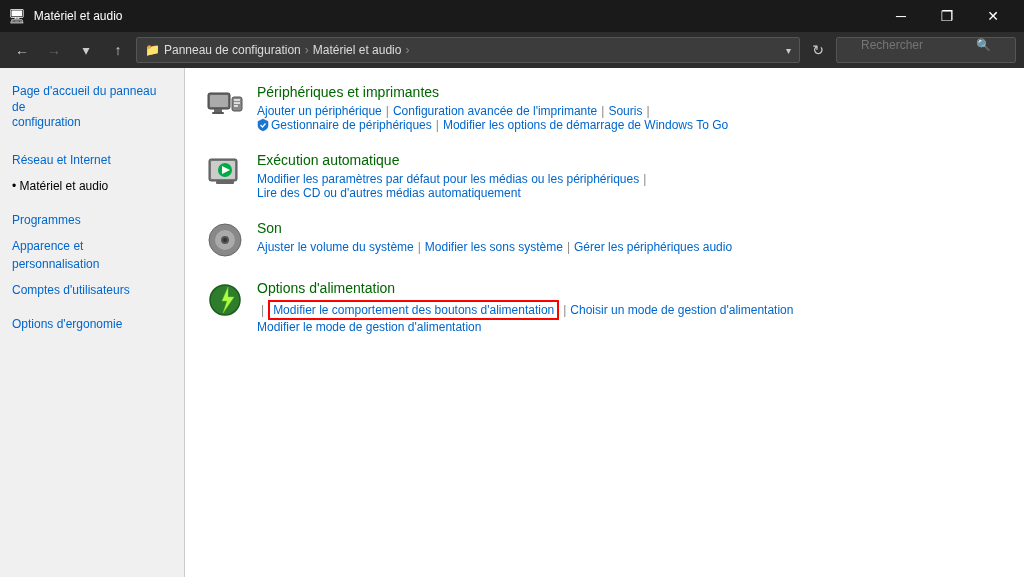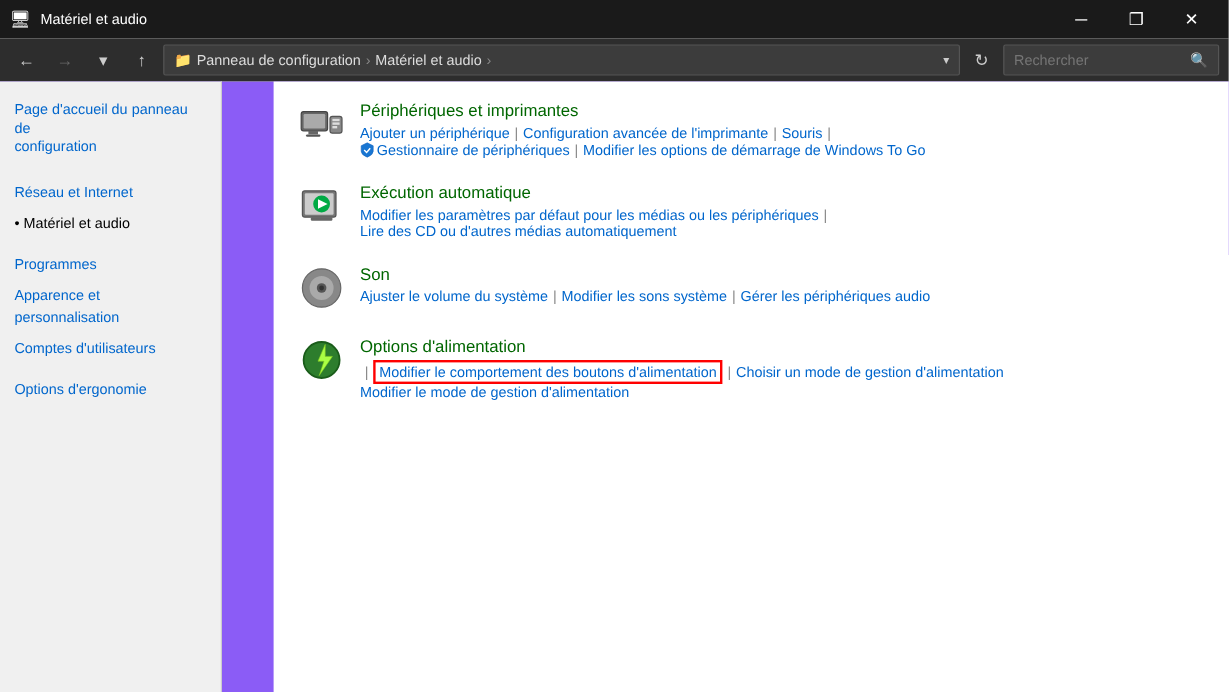--- a/index.html
+++ b/index.html
@@ -105,41 +105,40 @@
       display: flex;
       align-items: center;
       justify-content: center;
     }
     .search-box {
       background: #3c3c3c;
       border: 1px solid #555;
       height: 26px;
       width: 180px;
       display: flex;
-      align-items: center;
-      padding: 0 8px;
+      align-items: flex-start;
+      padding: 0 24px;
       border-radius: 2px;
     }
     .search-input {
       background: none;
       border: none;
       color: #ccc;
       font-size: 12px;
       outline: none;
       flex: 1;
       width: 100%;
     }
     .search-icon { color: #888; font-size: 12px; }
 
     
     .main {
       display: flex;
       height: calc(577px - 32px - 36px);
-      background: #8b5cf6;
-      gap: 43px;
+      background: #f97316;
     }
 
     
     .sidebar {
       width: 185px;
       background: #f0f0f0;
       border-right: 1px solid #ccc;
       padding: 12px 0;
     }
     .sidebar-item {

